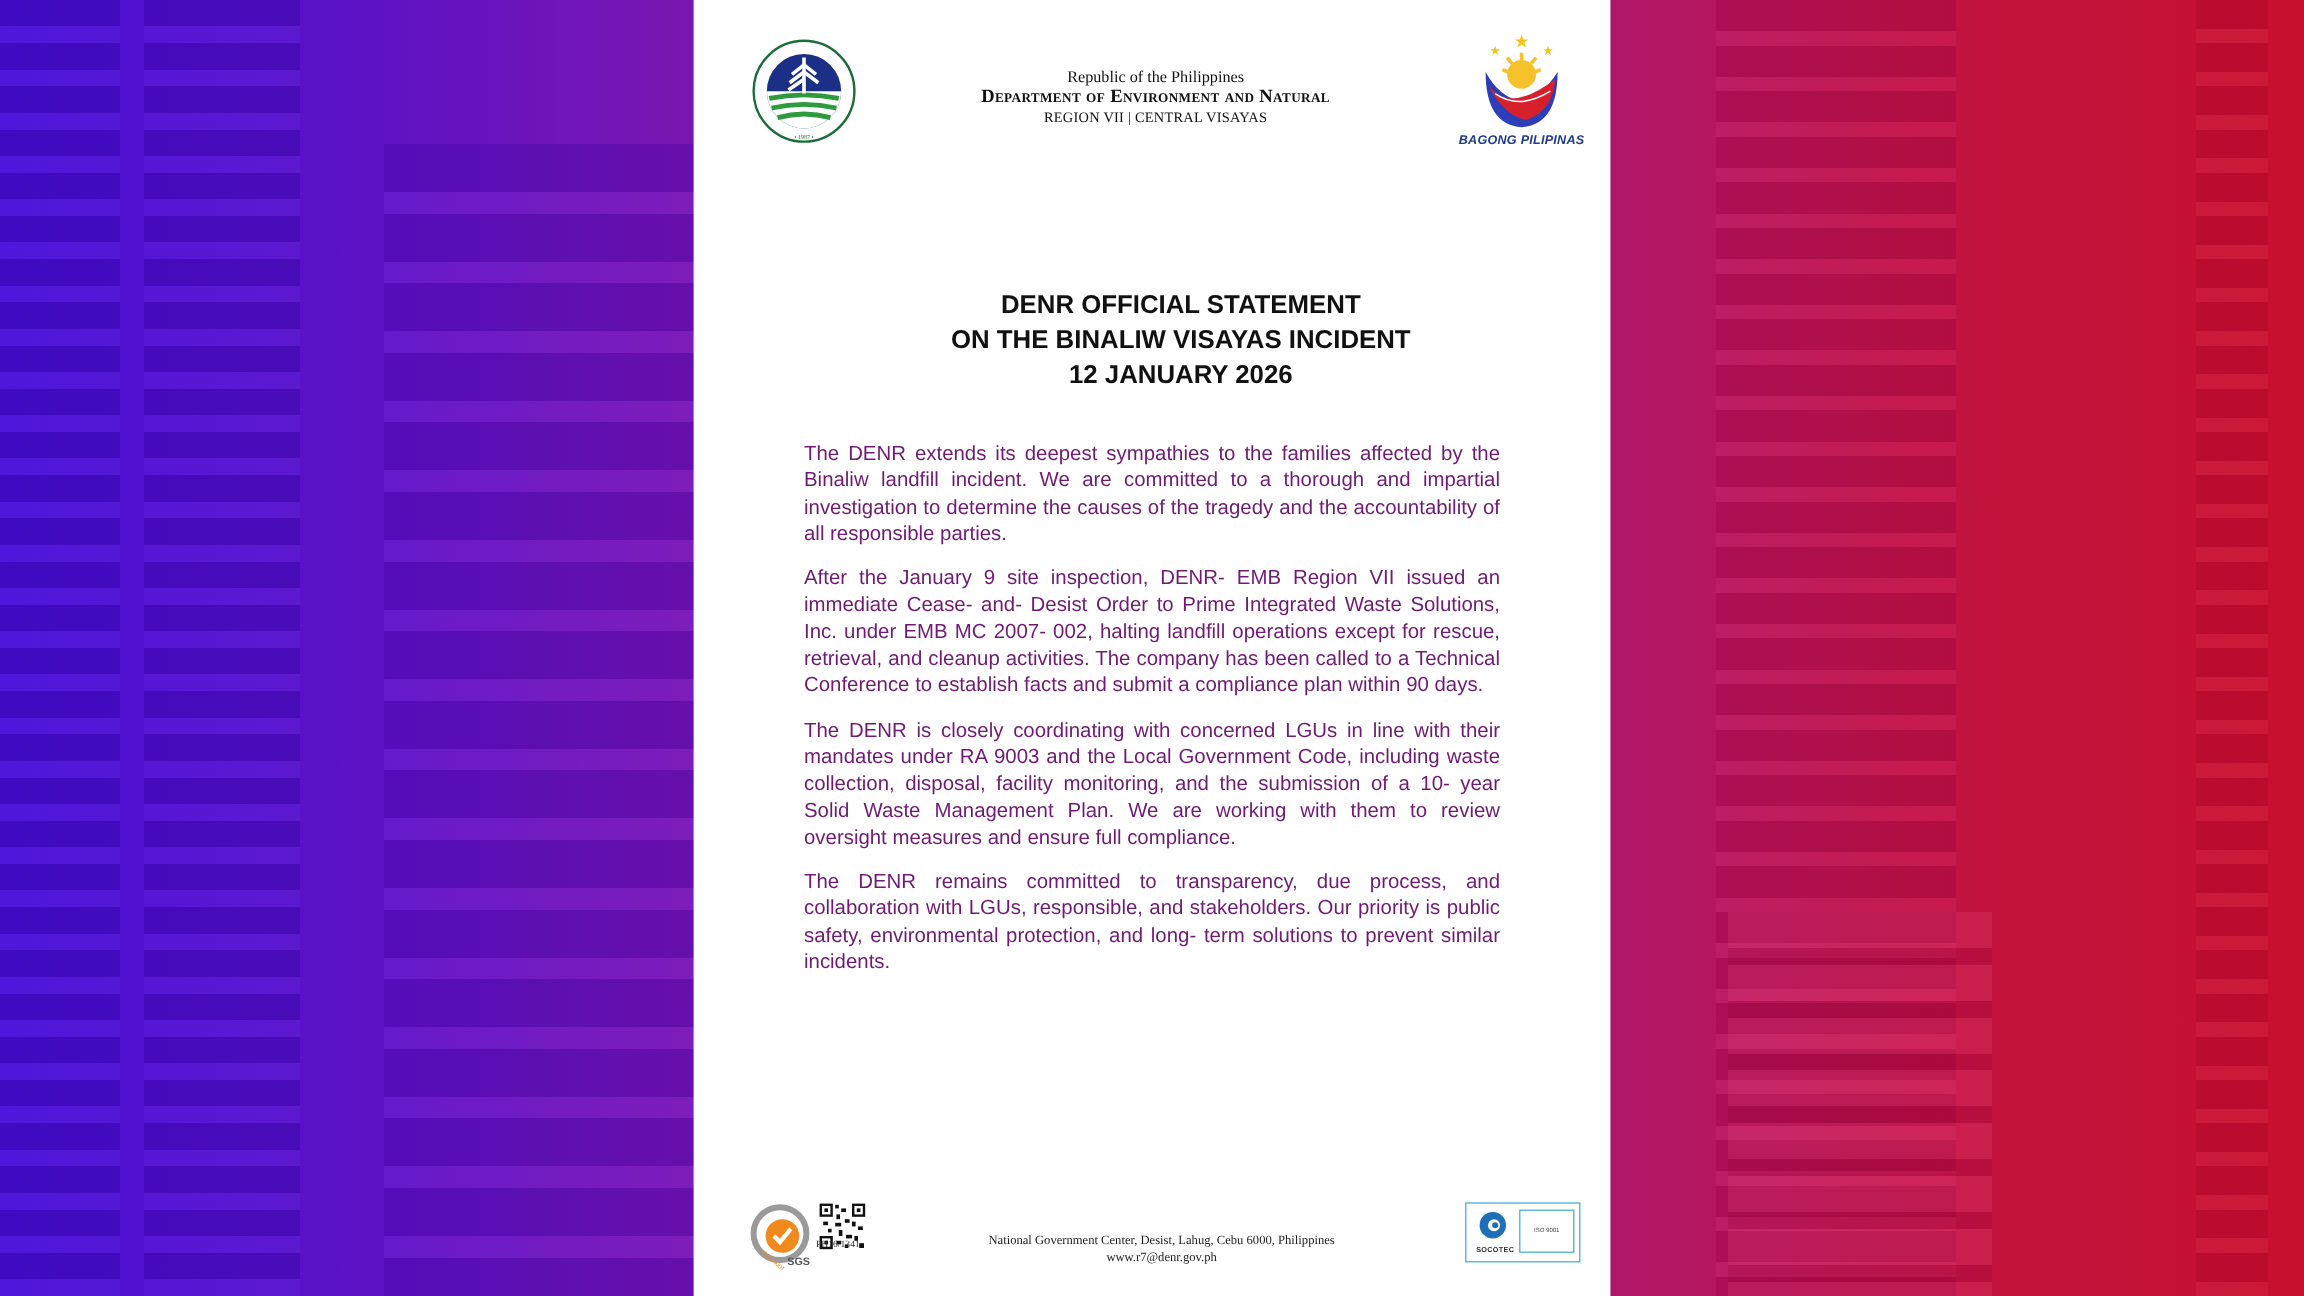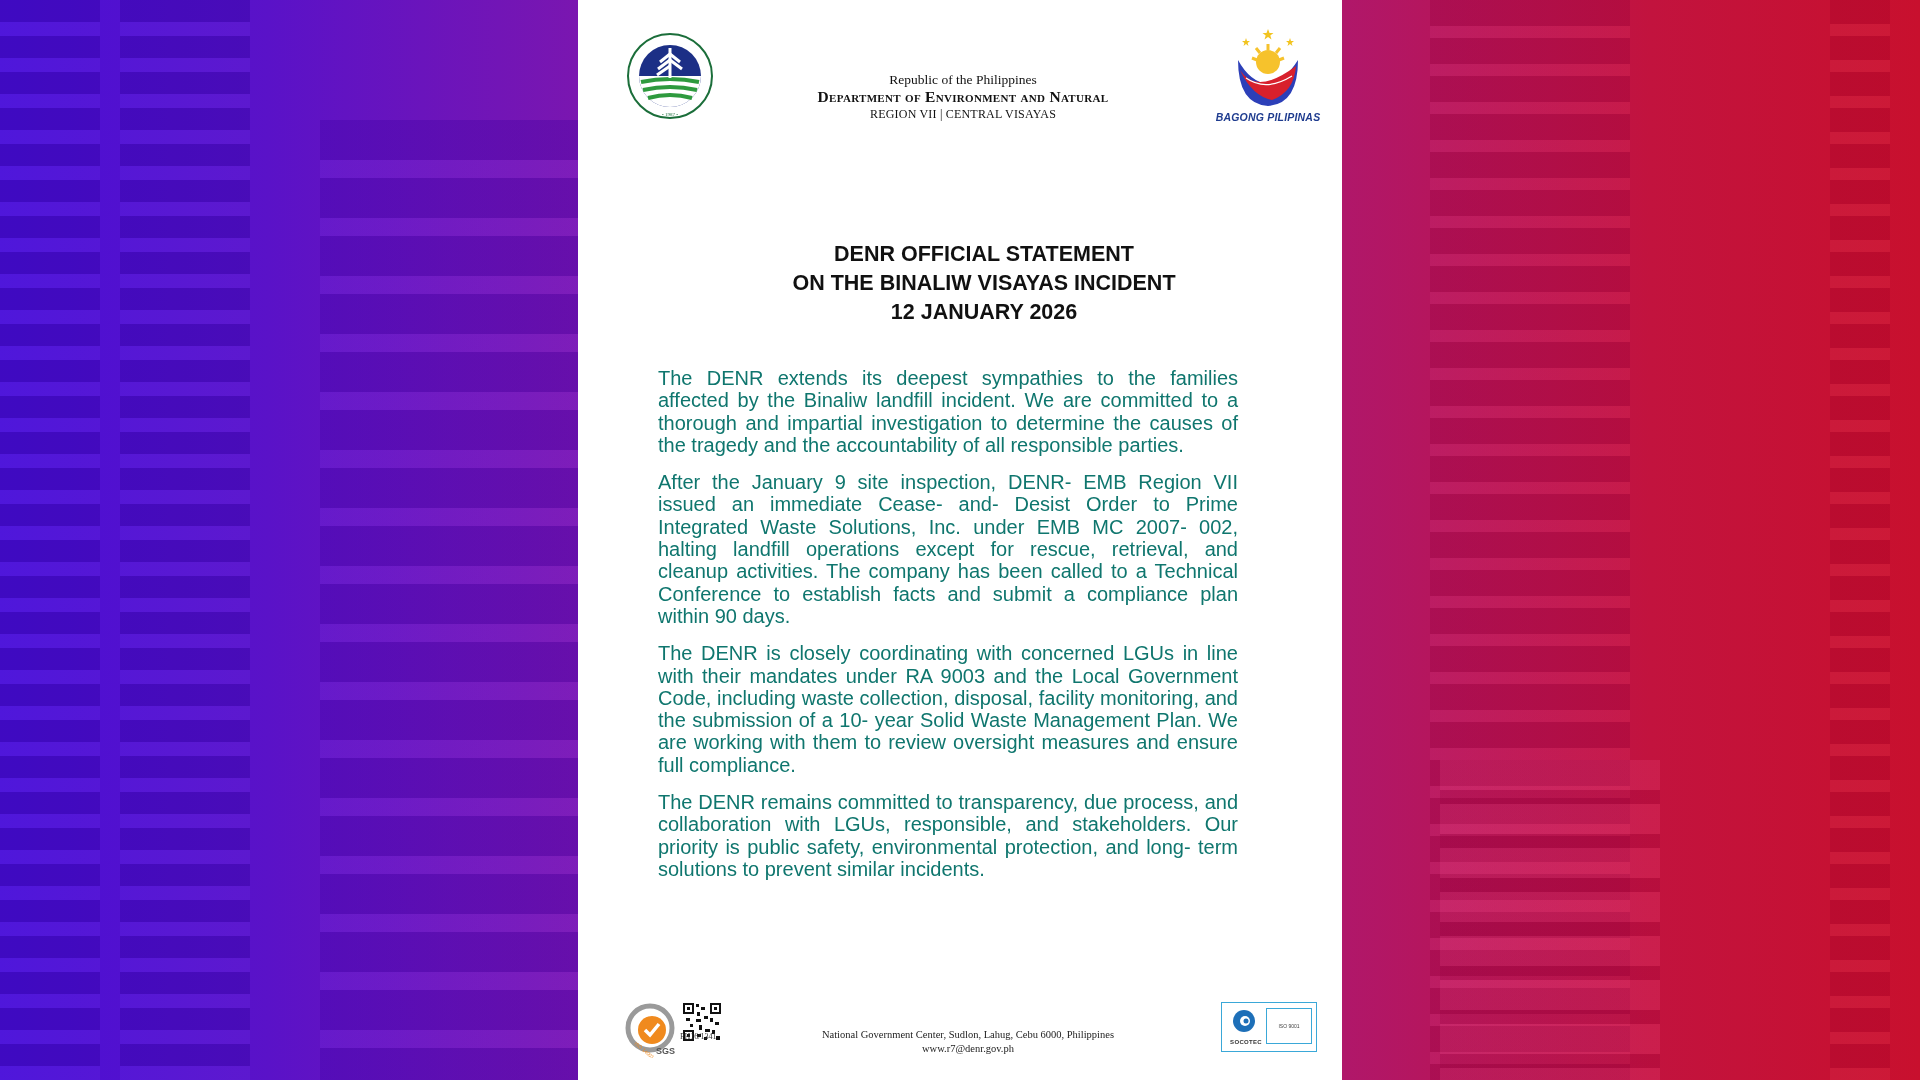--- a/index.html
+++ b/index.html
@@ -46,39 +46,39 @@
     position: absolute; left: 48px; top: 32px; width: 88px; height: 88px;
   }
   .bp-logo { position: absolute; left: 636px; top: 26px; width: 108px; height: 100px; }
   .bp-logo svg { display: block; margin: 0 auto; }
   .bp-text {
     display: block; text-align: center; font-weight: bold; font-style: italic;
     color: #1f3c8f; font-size: 10.5px; letter-spacing: 0.2px; margin-top: 1px;
     font-family: "Liberation Sans", sans-serif;
   }
   .header-text {
-    position: absolute; left: 140px; top: 72px; width: 490px; text-align: center;
+    position: absolute; left: 140px; top: 56px; width: 490px; text-align: center;
     font-family: "Liberation Serif", serif; color: #111;
   }
   .header-republic { font-size: 13.5px; line-height: 16px; }
   .header-dept {
     font-size: 15.5px; font-weight: bold; font-variant: small-caps; letter-spacing: 0.3px;
     line-height: 18px;
   }
   .header-region { font-size: 12px; line-height: 16px; letter-spacing: 0.2px; }
 
   .title-block {
     position: absolute; left: 0; top: 240px; width: 764px; text-align: center;
     font-weight: bold; font-size: 21.5px; line-height: 29px; color: #111;
   }
   .title-block div { display: block; margin-left: 48px; }
 
   .body {
-    position: absolute; left: 80px; top: 367px; width: 580px;
-    font-size: 20px; line-height: 22.3px; color: #0f766e; text-align: justify;
+    position: absolute; left: 92px; top: 367px; width: 580px;
+    font-size: 17px; line-height: 22.3px; color: #701a75; text-align: justify;
   }
   .body p { margin: 0 0 15px 0; }
 
   .footer { position: absolute; left: 0; top: 990px; width: 764px; height: 80px; }
   .sgs-mark { position: absolute; left: 46px; top: 12px; width: 56px; height: 56px; }
   .qr { position: absolute; left: 104px; top: 12px; width: 40px; height: 40px; }
   .qr-code-text {
     position: absolute; left: 102px; top: 42px; font-family: "Liberation Serif", serif;
     font-size: 8px; color: #333;
   }
@@ -202,21 +202,21 @@
           <rect x="15" y="32" width="4" height="3" fill="#111"></rect>
           <rect x="22" y="35" width="3" height="3" fill="#111"></rect>
         <rect x="34" y="34" width="4" height="4" fill="#111"></rect>
           <rect x="4" y="16" width="4" height="3" fill="#111"></rect>
           <rect x="8" y="22" width="3" height="3" fill="#111"></rect>
       </svg>
     </div>
     <span class="qr-code-text">PH16/1341</span>
 
     <div class="address">
-      <div>National Government Center, Sudlon, Lahug, Cebu 6000, Philippines</div>
+      <div>National Government Center, Desist, Lahug, Cebu 6000, Philippines</div>
       <div>www.r7@denr.gov.ph</div>
     </div>
 
     <div class="socotec">
       <svg width="24" height="24" viewBox="0 0 24 24">
         <circle cx="12" cy="12" r="11" fill="#1d6fb8"></circle>
         <circle cx="13" cy="12" r="5" fill="#fff"></circle>
         <circle cx="14" cy="12" r="2.5" fill="#1d6fb8"></circle>
       </svg>
       <span class="soc-name">SOCOTEC</span>

